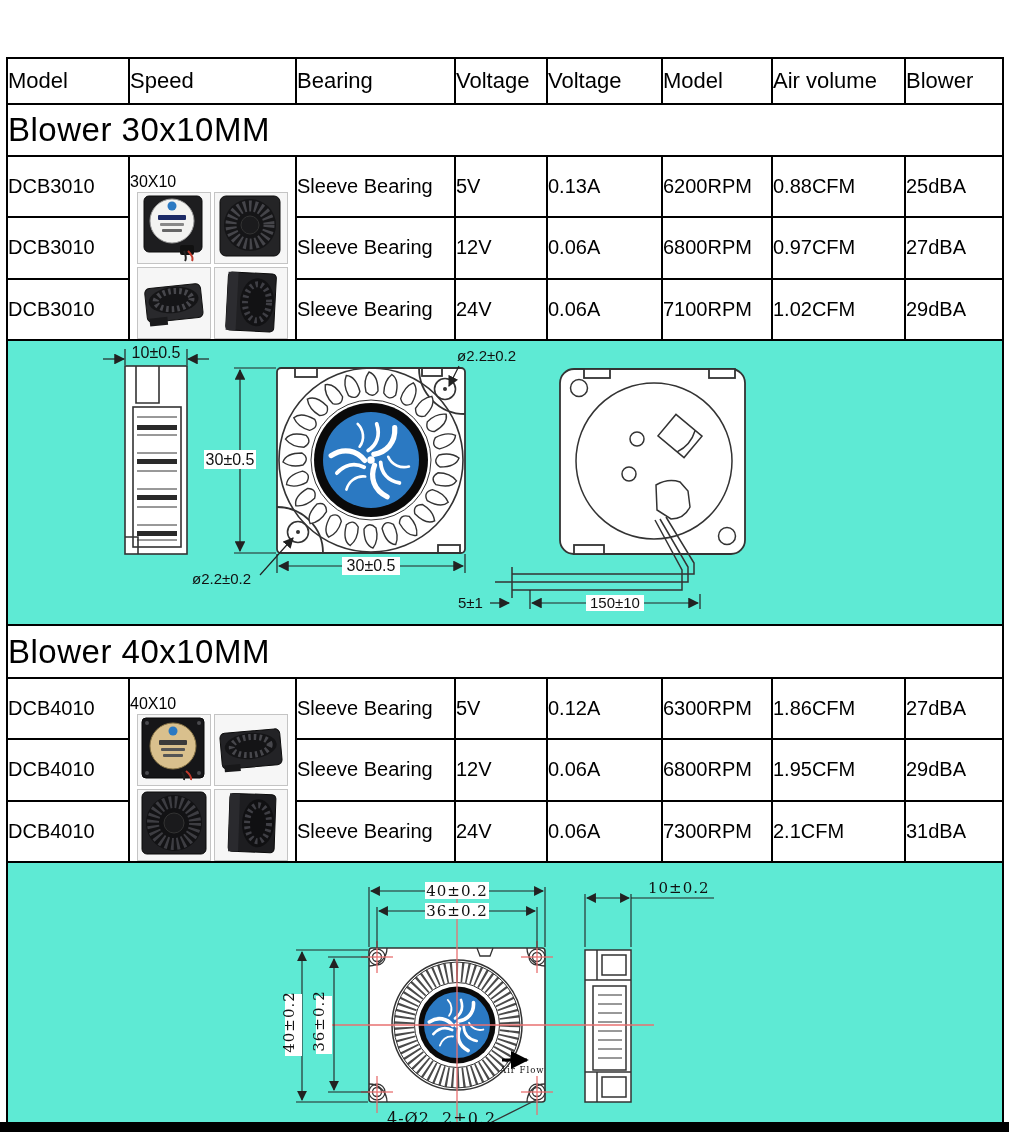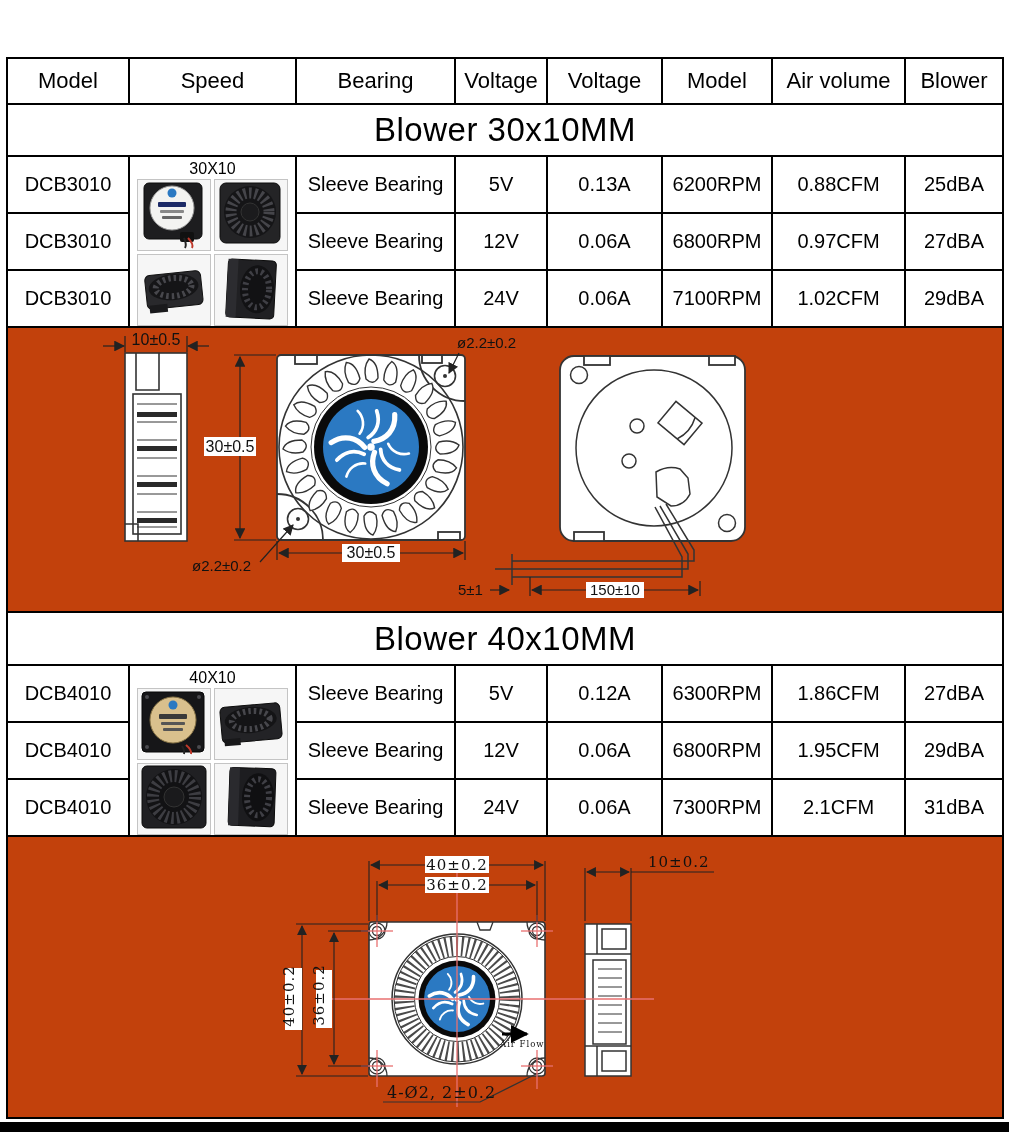--- a/index.html
+++ b/index.html
@@ -1,29 +1,29 @@
 <!DOCTYPE html>
 <html><head>
 <meta charset="utf-8">
 <style>
   html,body{margin:0;padding:0;background:#fff;}
   body{font-family:"Liberation Sans",sans-serif;color:#000;}
   .page{position:relative;width:1009px;height:1132px;background:#fff;overflow:hidden;}
 
   table.spec{position:absolute;left:6px;top:57px;width:996px;border-collapse:collapse;table-layout:fixed;}
-  table.spec td,table.spec th{border:2px solid #000;text-align:center;vertical-align:middle;padding:0;overflow:hidden;}
+  table.spec td,table.spec th{border:2px solid #000;text-align:left;vertical-align:middle;padding:0;overflow:hidden;}
   th.colhead{font-size:22px;font-weight:400;height:44px;}
   td.sechead{font-size:33px;font-weight:400;height:50px;letter-spacing:.5px;border-radius:9px;}
   td.cell{font-size:20px;font-weight:400;margin-left:36px;}
   tr.datarow{height:57px;}
   td.photo-cell{vertical-align:top;}
-  .photo-label{font-size:16px;margin-top:2px;}
+  .photo-label{font-size:16px;margin-top:16px;}
   .photo-grid{display:grid;grid-template-columns:74px 74px;grid-gap:3px;justify-content:center;margin-top:1px;}
   .ph{width:72px;height:70px;border:1px solid #c4c4c4;background:#f6f6f6;}
-  td.drawcell{padding:0;background:#c2410c;text-decoration:underline;}
+  td.drawcell{padding:0;background:#5eead4;text-decoration:underline;}
   svg{display:block;}
   svg text{font-family:"Liberation Sans",sans-serif;fill:#111;}
   svg text.ser{font-family:"DejaVu Serif","Liberation Serif",serif;letter-spacing:1px;}
   .botbar{position:absolute;left:0;top:1122px;width:1009px;height:10px;background:#000;}
 </style>
 </head>
 <body>
 
 <div class="page">
 

